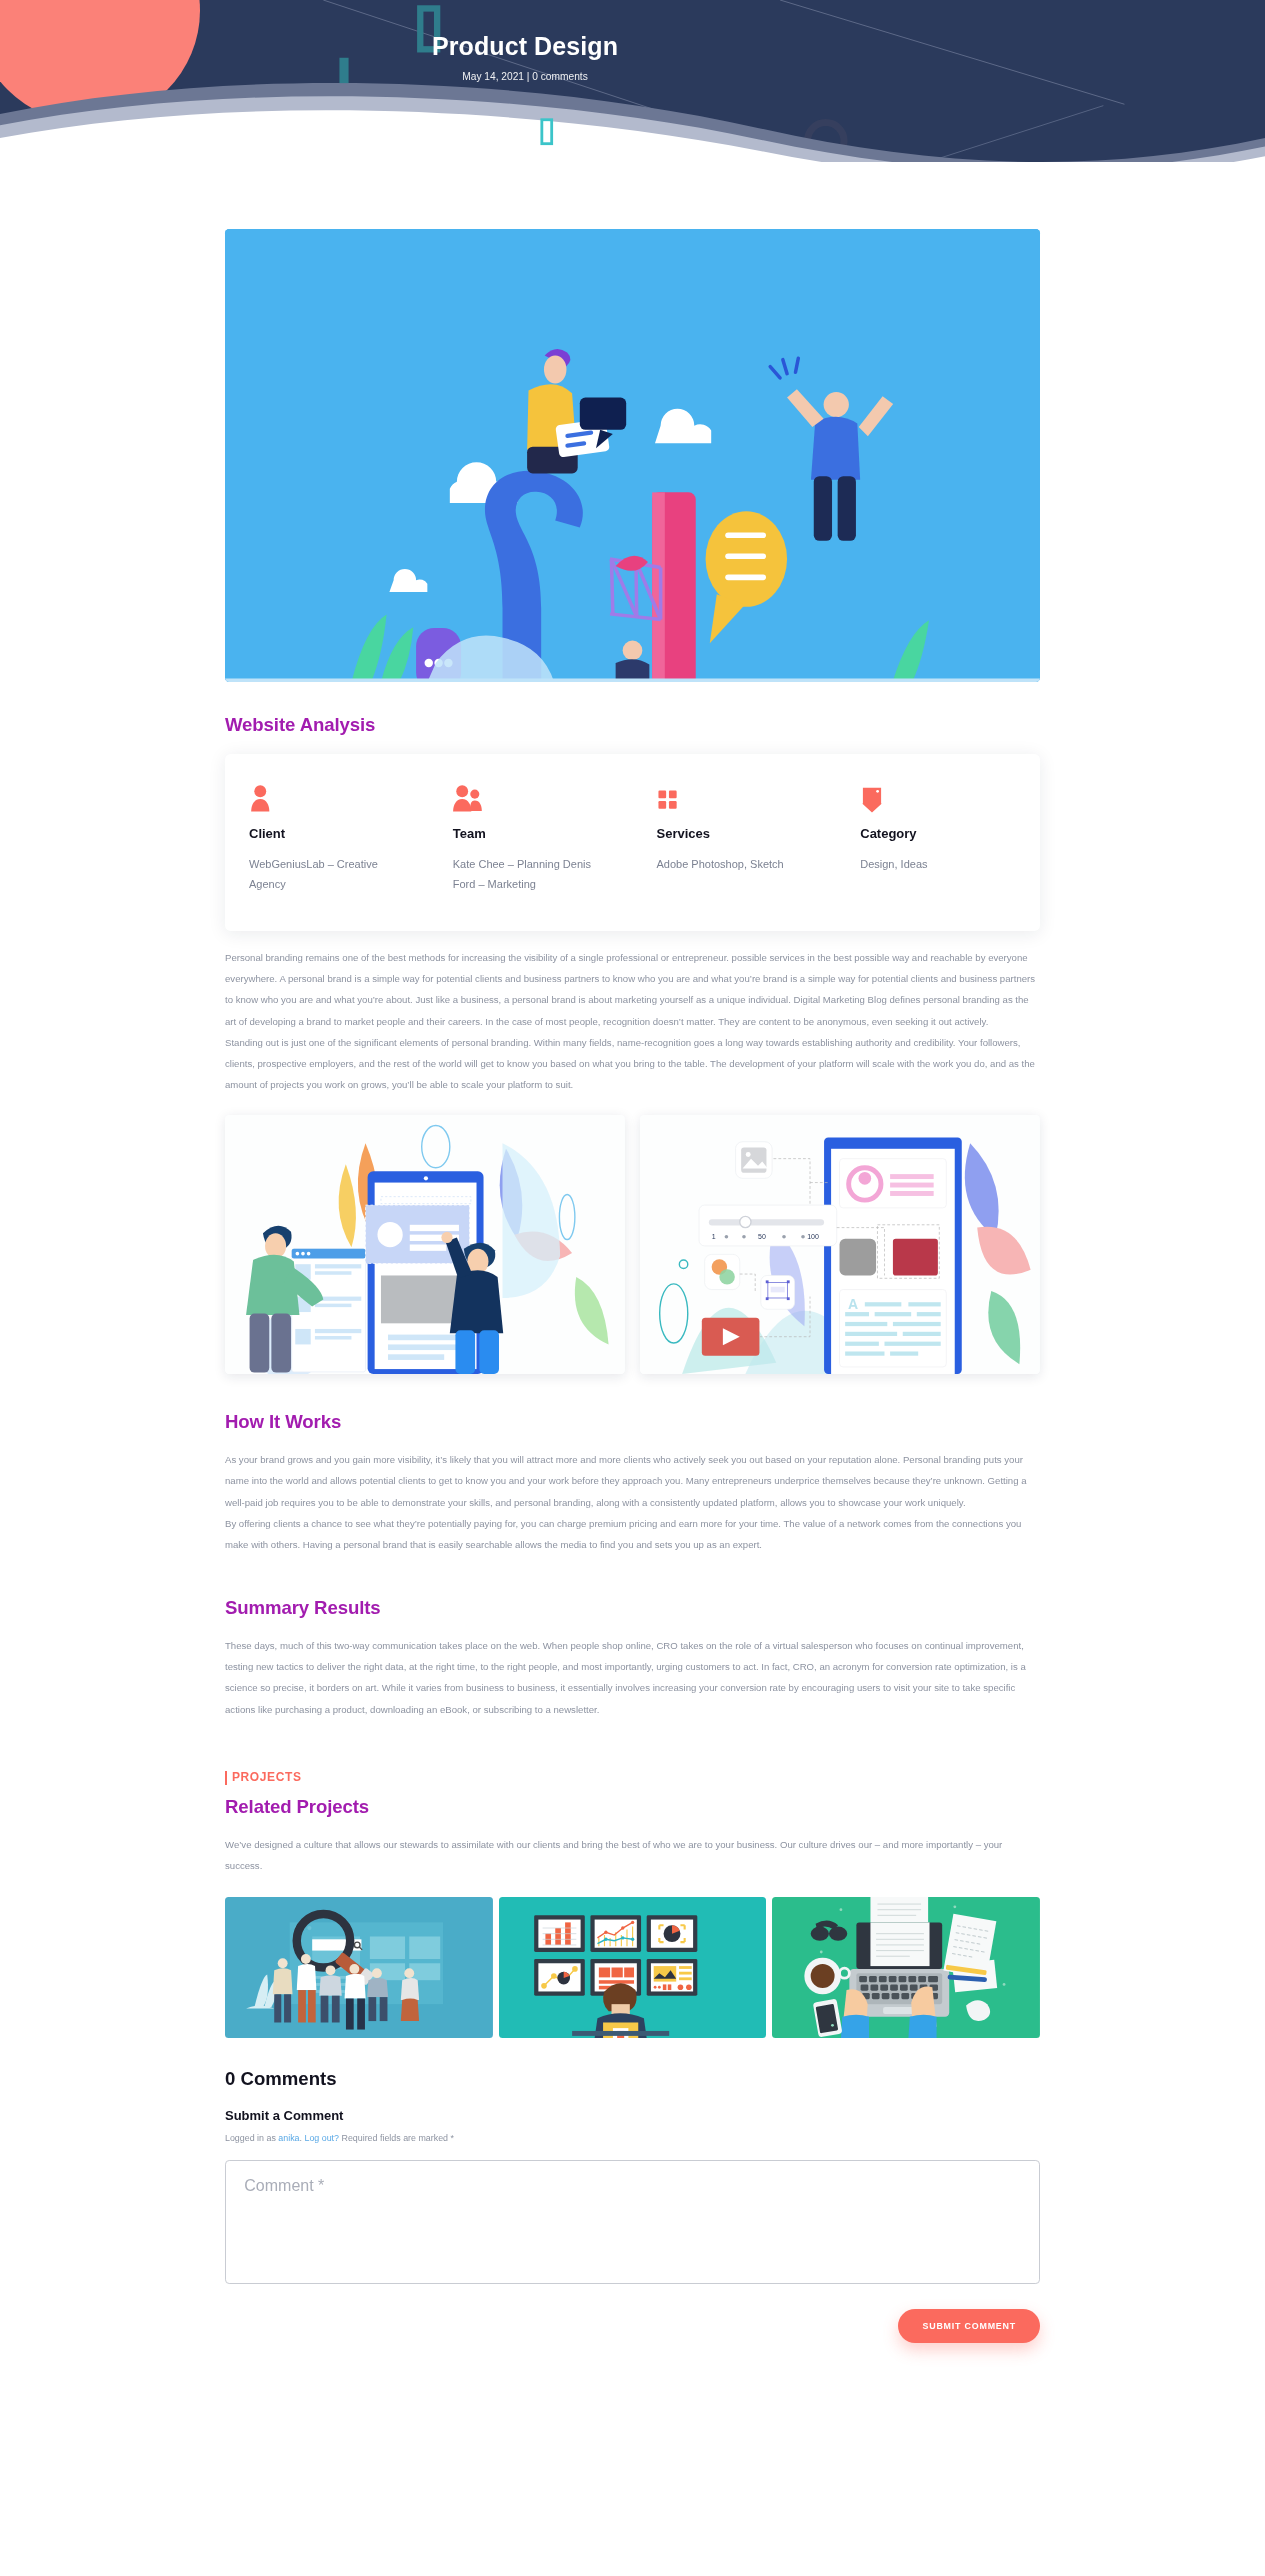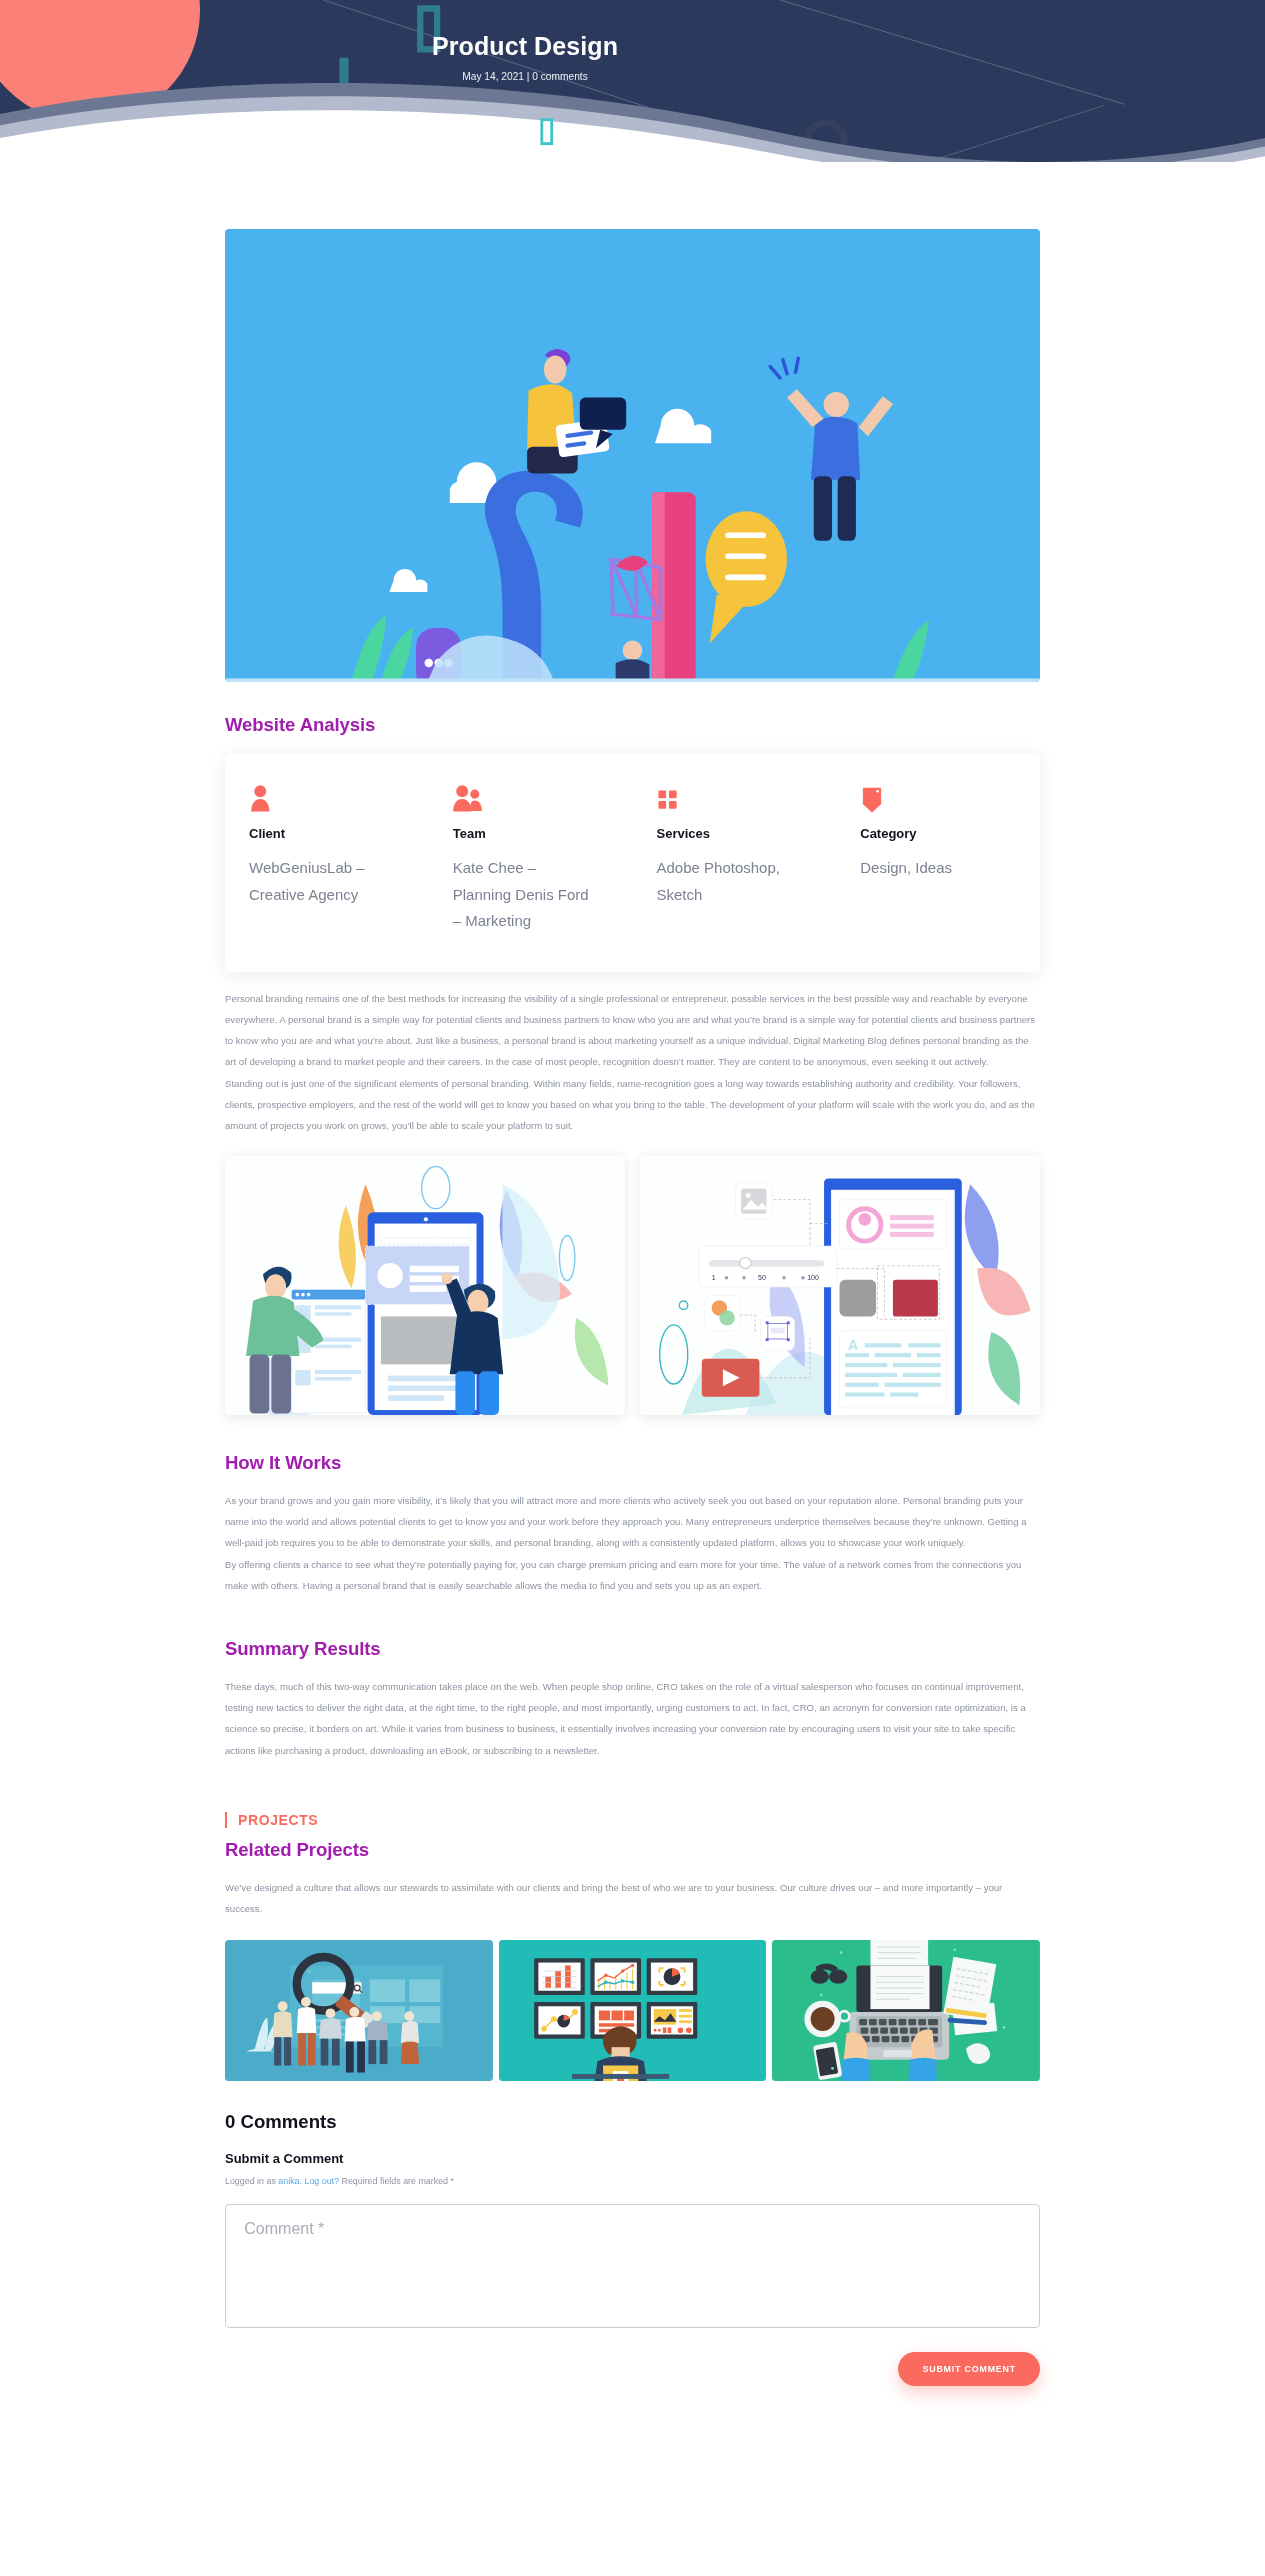--- a/index.html
+++ b/index.html
@@ -79,21 +79,21 @@
     padding: 31px 0 37px 0;
   }
   .analysis-col { flex: 1; padding: 0 8.4px 0 24px; }
   .analysis-col:first-child { padding-left: 24px; }
   .ac-icon { height: 28px; margin-bottom: 12.7px; display: block; }
   .ac-label {
     font-size: 13px; font-weight: 700; color: #12121f;
     margin-bottom: 14px;
   }
   .ac-value {
-    font-size: 15px; color: #7c8292; line-height: 1.78;
+    font-size: 11px; color: #7c8292; line-height: 1.78;
     max-width: 144px;
   }
 
   
   p.body-text {
     font-size: 9.6px;
     color: #8d93a1;
     line-height: 2.22;
     margin-top: 15.5px;
     text-align: left;
@@ -116,23 +116,23 @@
   }
 
   .sec-title.hiw { margin-top: 37px; }
   .sec-title.sr  { margin-top: 42px; }
 
   
   .rp-wrap { margin-top: 51px; }
   .rp-kicker {
     display: inline-block;
     border-left: 2.1px solid #fb6a5e;
-    padding-left: 11px;
+    padding-left: 5px;
     color: #fb6a5e;
-    font-size: 14px;
+    font-size: 12px;
     font-weight: 700;
     letter-spacing: 0.6px;
     line-height: 1.15;
   }
   .sec-title.rp { margin-top: 11.2px; }
   .rp-desc { margin-top: 14px; }
   .rp-grid {
     margin-top: 21px;
     display: flex;
     gap: 5.6px;

